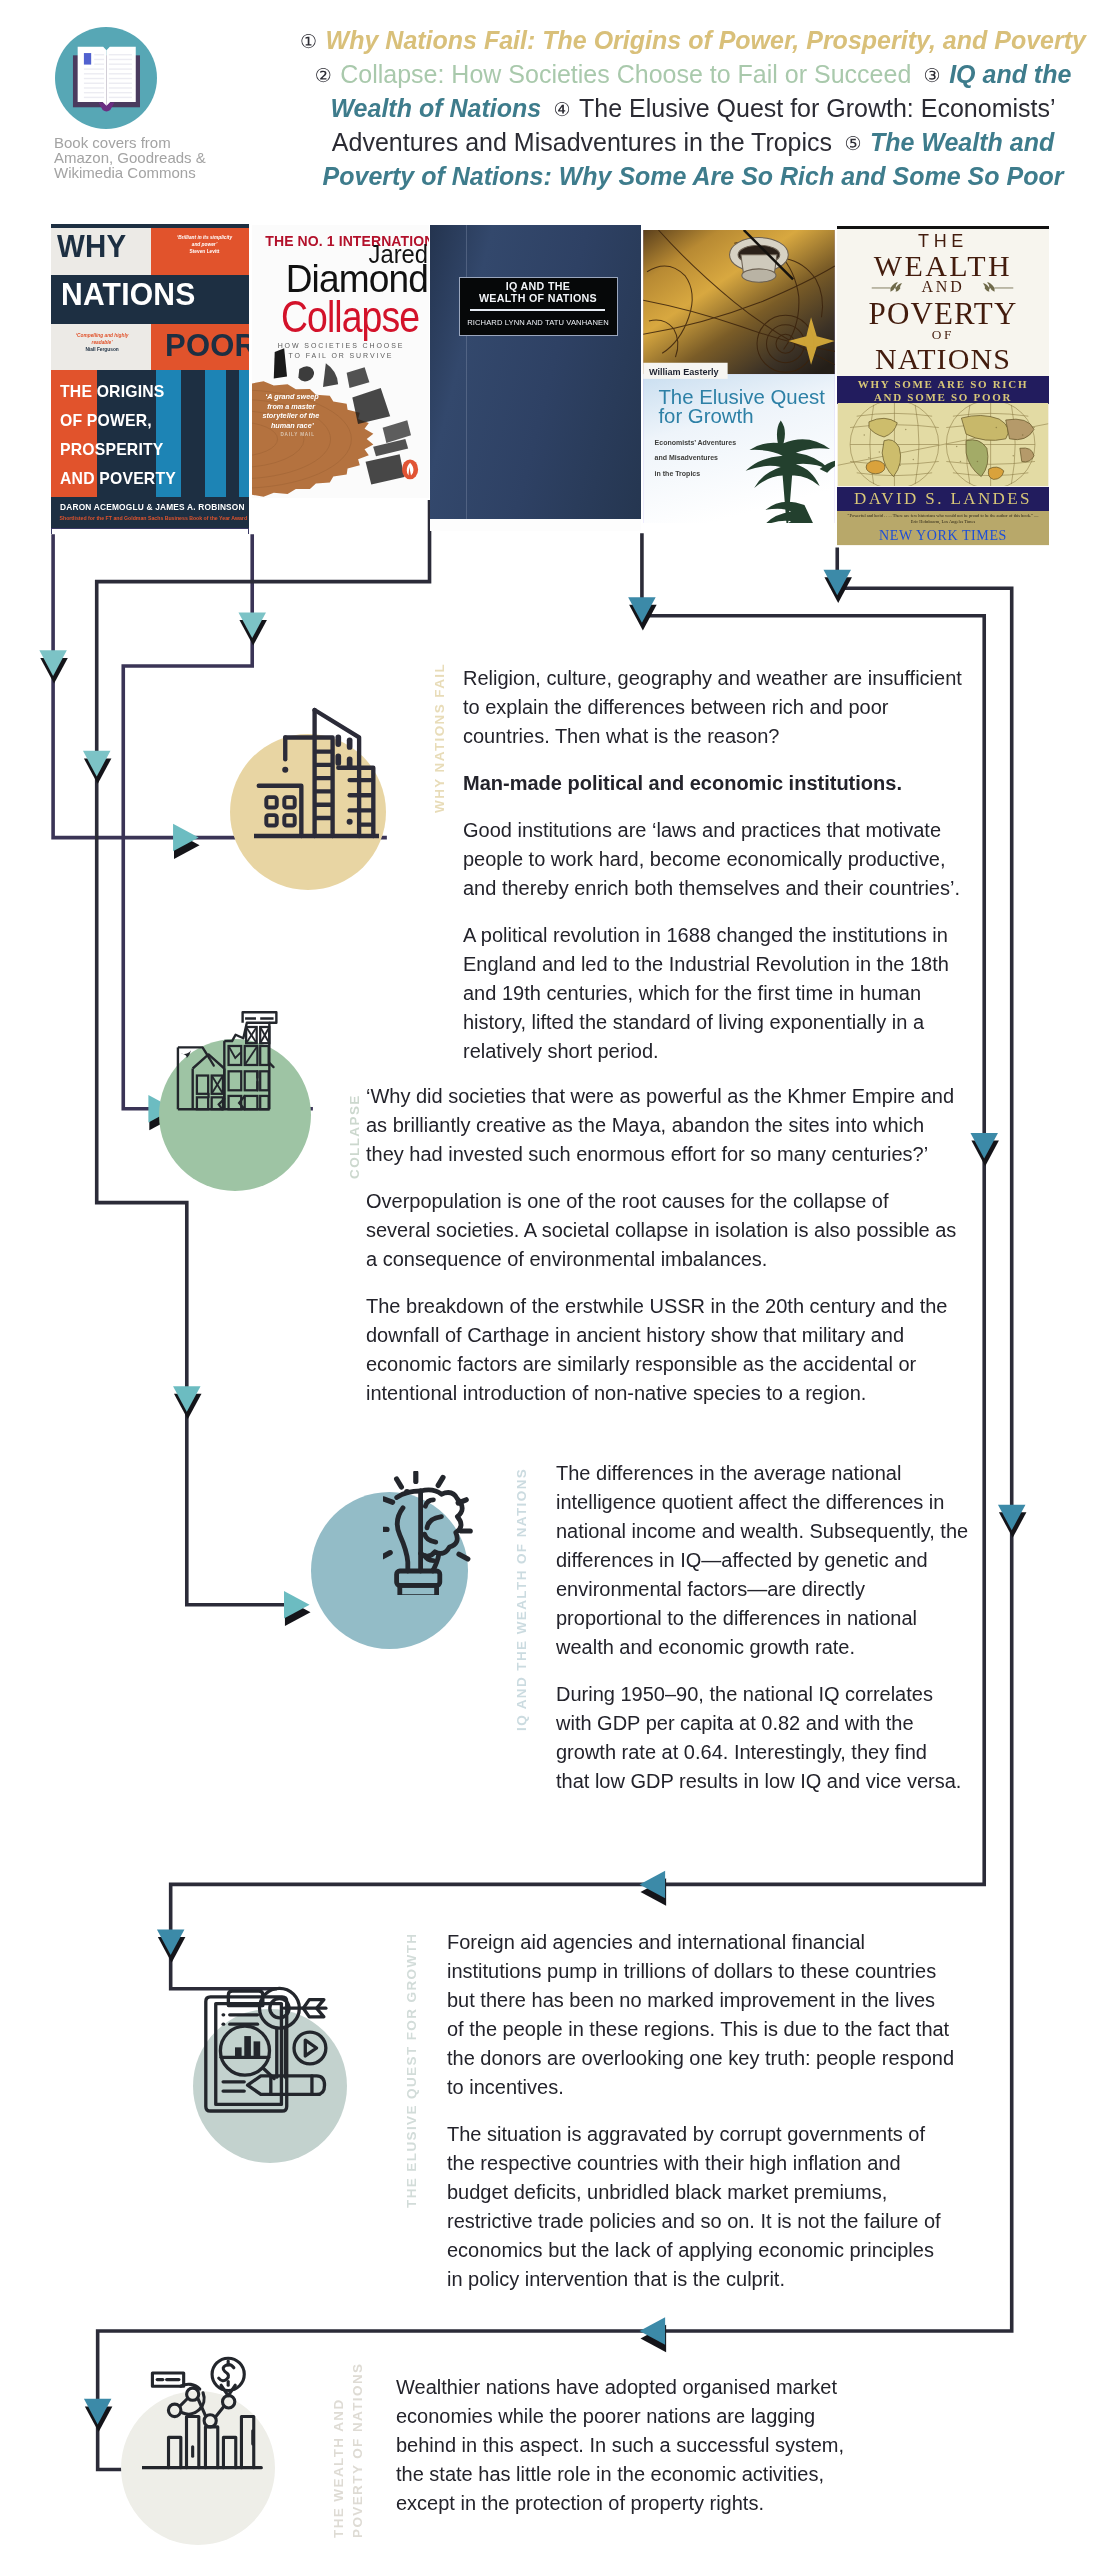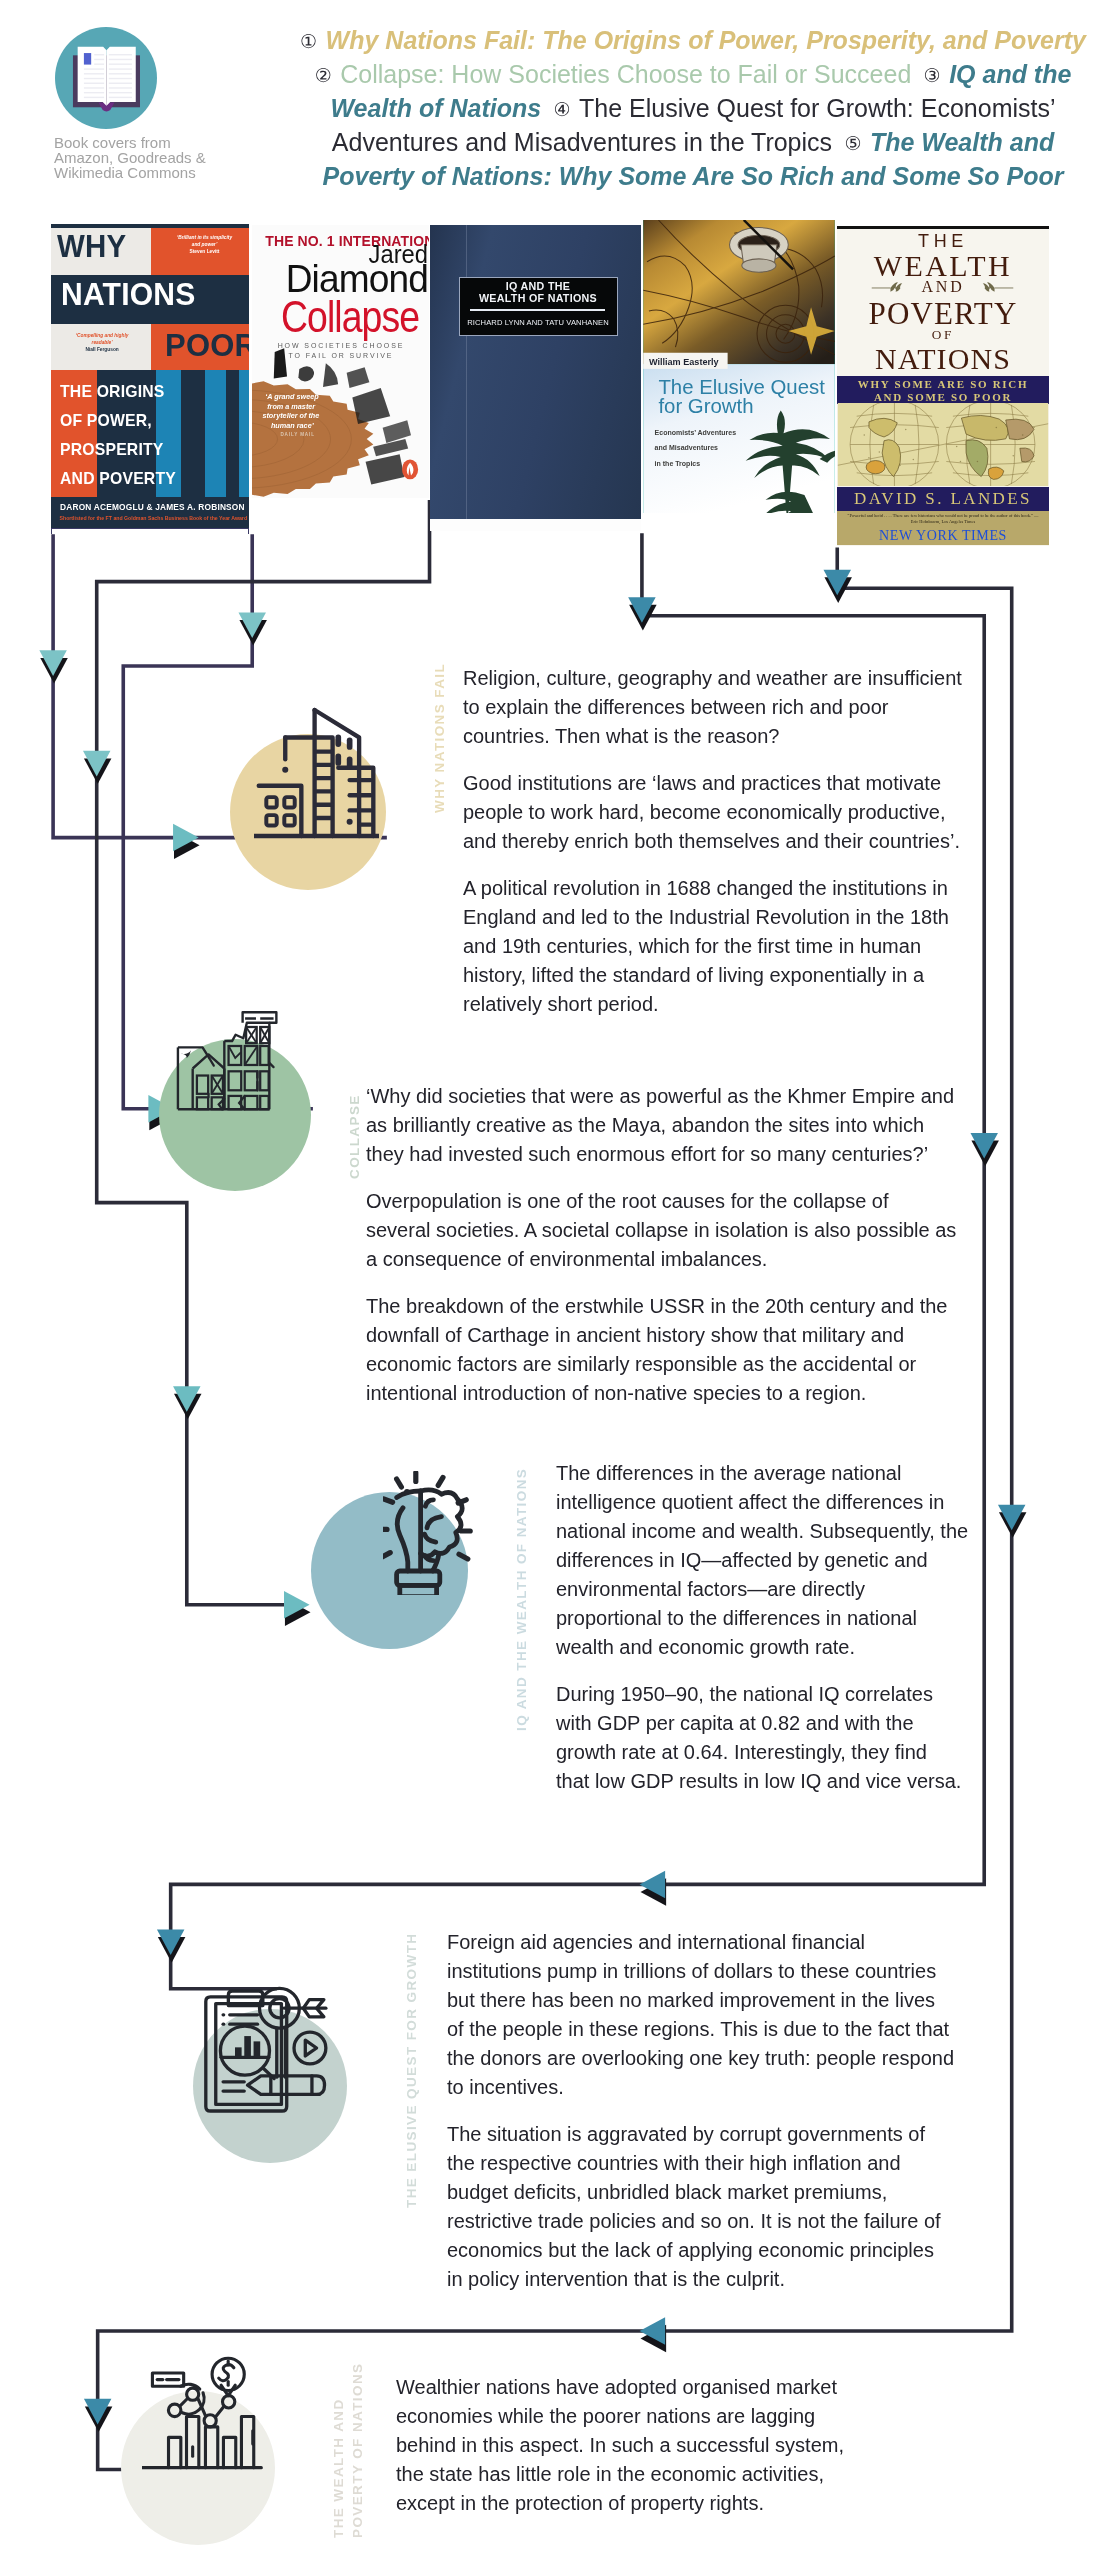--- a/index.html
+++ b/index.html
@@ -43,21 +43,21 @@
   #bk1 .stripes{left:46px;top:146px;width:153px;height:127px;}
   #bk1 .stripes i{position:absolute;top:0;height:127px;background:#1d84b5;display:block;}
   #bk1 .wtxt{position:absolute;font-weight:bold;color:#fff;letter-spacing:0.2px;}
   #bk1 .blurb{position:absolute;font-style:italic;font-weight:bold;font-size:4.8px;line-height:6.8px;}
 
   
   #bk2{left:252px;top:225px;width:177px;height:273px;background:#fdfdfd;}
   
   #bk3{left:430px;top:225px;width:211px;height:306px;background:#2b3c5c;}
   
-  #bk4{left:643px;top:220px;width:192px;height:293px;background:#14b8a6;}
+  #bk4{left:643px;top:230px;width:192px;height:293px;background:#c4b5fd;}
   
   #bk5{left:837px;top:226px;width:212px;height:320px;background:#f6f3ec;}
 </style>
 </head>
 <body>
 
 <div class="stage">
 
   <svg class="abs" id="credit-icon" viewBox="0 0 108 108">
     <circle cx="54" cy="54" r="54" fill="#57a7b5"></circle>
@@ -586,20 +586,21 @@
     </g>
     <g fill="none" stroke="#23262c" stroke-width="3.3" stroke-linecap="round">
       <path d="M53.5 98 v10"></path>
       <path d="M117 81 v14"></path>
     </g>
   </svg>
 
   <div class="vlabel" style="left:432px;top:661px;height:152px;color:#e8dcb8">WHY NATIONS FAIL</div>
   <div class="body-col" style="left:463px;top:664px;width:501px">
     <p>Religion, culture, geography and weather are insufficient<br>to explain the differences between rich and poor<br>countries. Then what is the reason?</p>
+    <p class="b">Man-made political and economic institutions.</p>
     <p>Good institutions are ‘laws and practices that motivate<br>people to work hard, become economically productive,<br>and thereby enrich both themselves and their countries’.</p>
     <p>A political revolution in 1688 changed the institutions in<br>England and led to the Industrial Revolution in the 18th<br>and 19th centuries, which for the first time in human<br>history, lifted the standard of living exponentially in a<br>relatively short period.</p>
   </div>
 
   <div class="vlabel" style="left:347px;top:1090px;height:89px;color:#ccd8ce">COLLAPSE</div>
   <div class="body-col" style="left:366px;top:1082px;width:590px">
     <p>‘Why did societies that were as powerful as the Khmer Empire and<br>as brilliantly creative as the Maya, abandon the sites into which<br>they had invested such enormous effort for so many centuries?’</p>
     <p>Overpopulation is one of the root causes for the collapse of<br>several societies. A societal collapse in isolation is also possible as<br>a consequence of environmental imbalances.</p>
     <p>The breakdown of the erstwhile USSR in the 20th century and the<br>downfall of Carthage in ancient history show that military and<br>economic factors are similarly responsible as the accidental or<br>intentional introduction of non-native species to a region.</p>
   </div>

